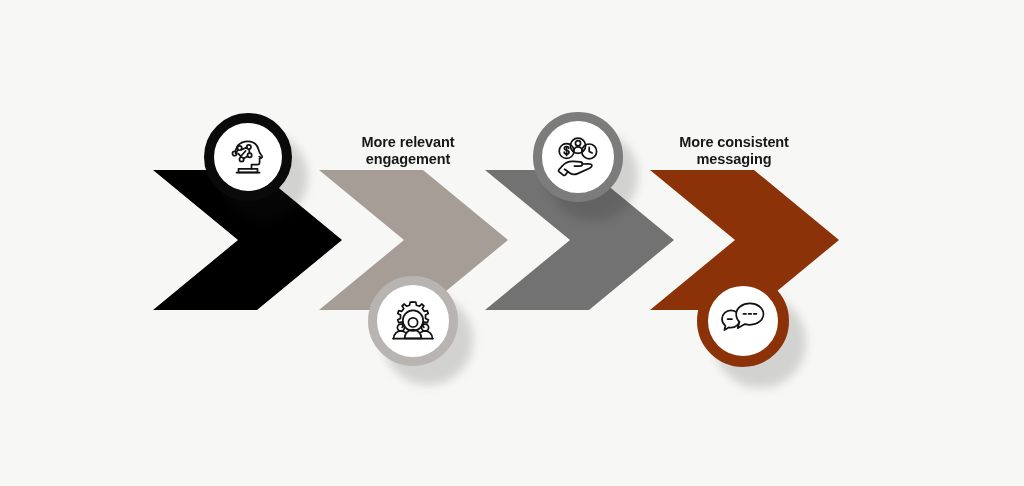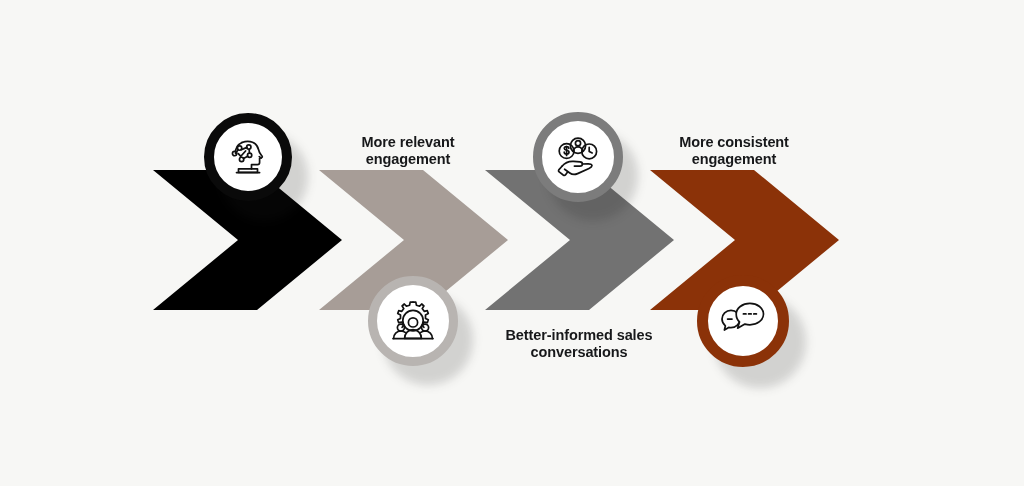--- a/index.html
+++ b/index.html
@@ -71,24 +71,22 @@
 
     <polygon points="485,170 589,170 674,240 589,310 485,310 570,240" fill="#727272"></polygon>
 
     <polygon points="650,170 754,170 839,240 754,310 650,310 735,240" fill="#8b3208"></polygon>
   </svg>
 
   <div class="label-layer">
 
     <div class="step-label" style="left:318px; top:134px; width:180px;">More relevant engagement</div>
 
-    <div class="step-label" style="left:489px; top:327px; width:180px;">Better-informed sales
-conversations</div>
-
-    <div class="step-label" style="left:644px; top:134px; width:180px;">More consistent engagement</div>
+
+    <div class="step-label" style="left:644px; top:134px; width:180px;">More consistent messaging</div>
   </div>
 
   <div class="badge-layer">
 
     <div class="badge" style="left:204px; top:113px; width:88px; height:88px; border:10px solid #0a0a0a;">
       <div class="badge-shadow" style="left:6px; top:10px; width:88px; height:88px;"></div>
       <svg width="48" height="48" viewBox="0 0 48 48">
         <g fill="none" stroke="#111111" stroke-width="1.7" stroke-linecap="round" stroke-linejoin="round">
 
           <path d="M18 9.5 C25.5 6.5 33 9.5 34.5 16.5 C35.2 20 36.6 21.4 37.8 22.8

